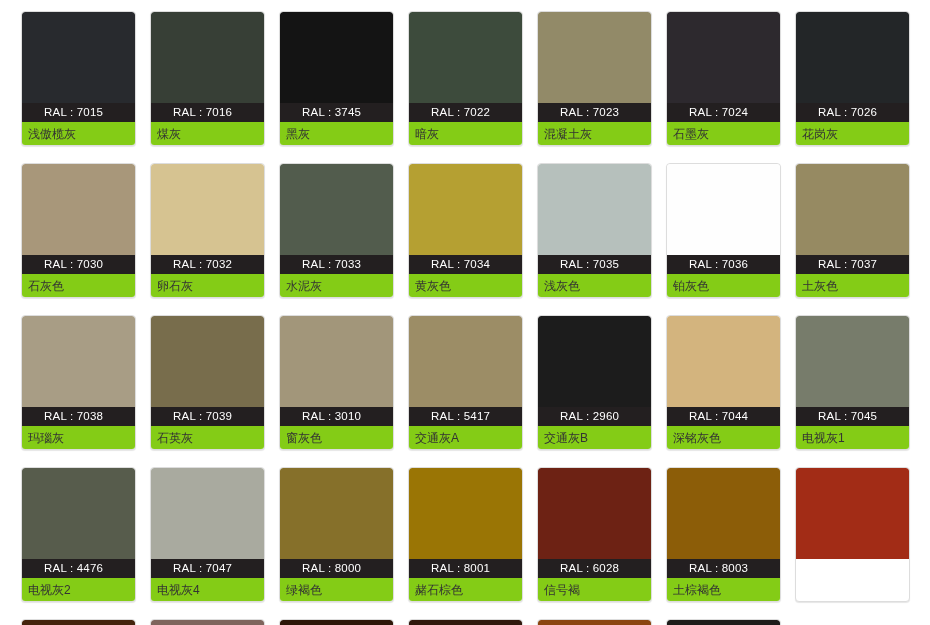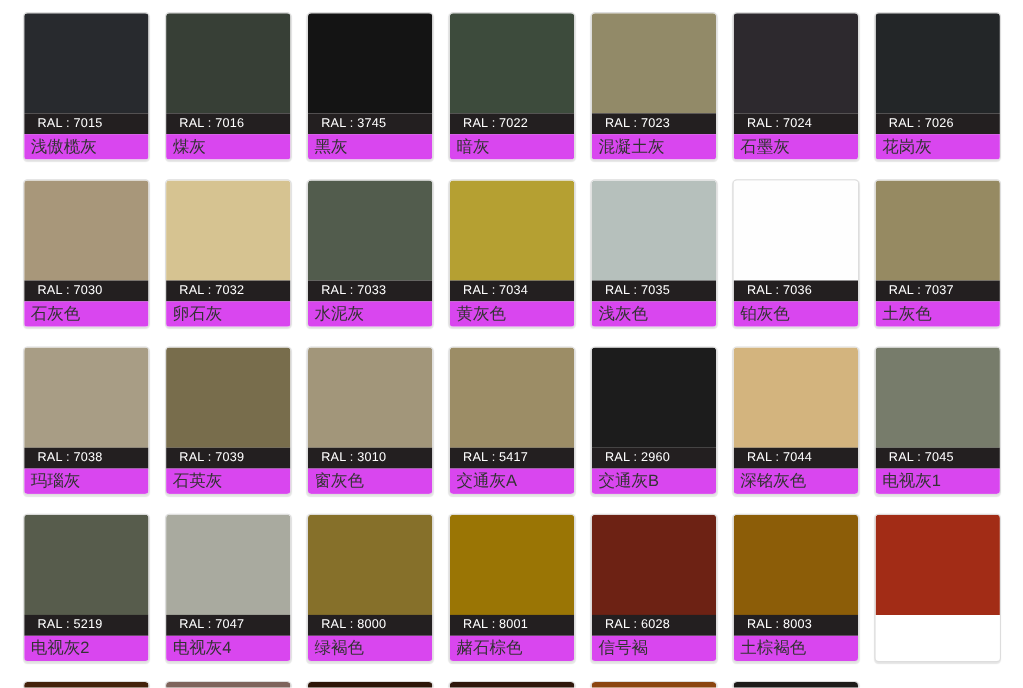--- a/index.html
+++ b/index.html
@@ -44,30 +44,30 @@
     height: 91px;
     border-radius: 3px 3px 0 0;
   }
   .swatch-code {
     flex: 0 0 19px;
     height: 19px;
     background: #231f20;
     color: #ffffff;
     font-size: 11.5px;
     line-height: 19px;
-    padding-left: 12px;
+    padding-left: 22px;
     letter-spacing: 0.2px;
     white-space: nowrap;
     overflow: hidden;
   }
   .swatch-name {
     flex: 1 1 auto;
-    background: #d946ef;
+    background: #84cc16;
     color: #333333;
-    font-size: 15px;
+    font-size: 12px;
     line-height: 24px;
     padding-left: 6px;
     white-space: nowrap;
     overflow: hidden;
   }
 </style>
 </head>
 <body>
 
 <div id="swatch-grid">
@@ -171,21 +171,21 @@
       <div class="swatch-code">RAL : 7044</div>
       <div class="swatch-name">深铭灰色</div>
     </div>
     <div class="swatch-card">
       <div class="swatch-color" style="background: rgb(119, 124, 107);"></div>
       <div class="swatch-code">RAL : 7045</div>
       <div class="swatch-name">电视灰1</div>
     </div>
     <div class="swatch-card">
       <div class="swatch-color" style="background: rgb(87, 92, 76);"></div>
-      <div class="swatch-code">RAL : 5219</div>
+      <div class="swatch-code">RAL : 4476</div>
       <div class="swatch-name">电视灰2</div>
     </div>
     <div class="swatch-card">
       <div class="swatch-color" style="background: rgb(169, 170, 159);"></div>
       <div class="swatch-code">RAL : 7047</div>
       <div class="swatch-name">电视灰4</div>
     </div>
     <div class="swatch-card">
       <div class="swatch-color" style="background: rgb(134, 112, 42);"></div>
       <div class="swatch-code">RAL : 8000</div>

